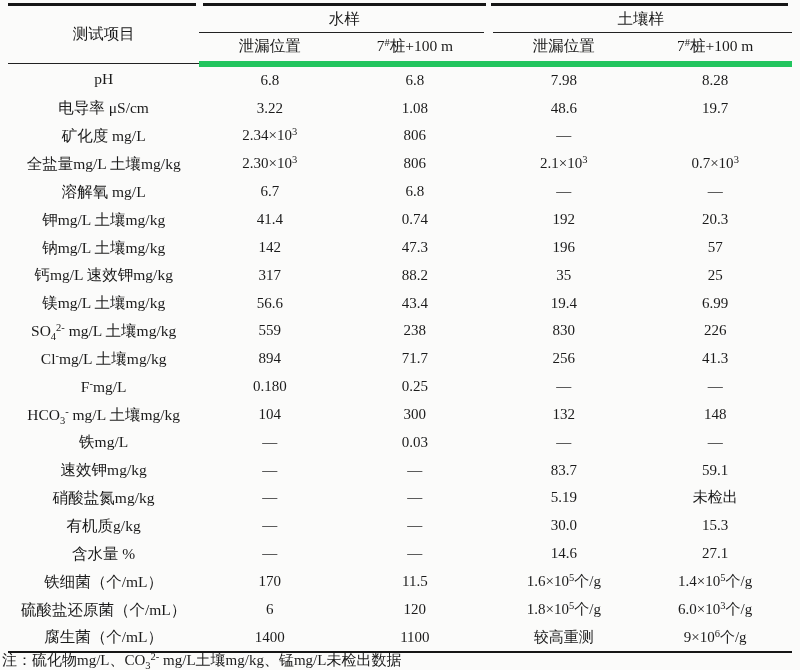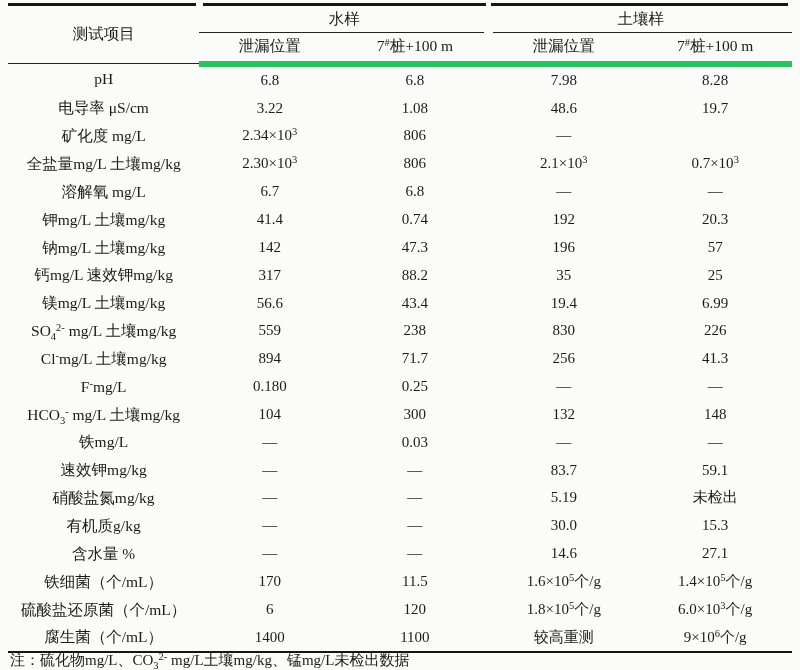--- a/index.html
+++ b/index.html
@@ -28,21 +28,21 @@
   .th-sub{height:28px;border-bottom:6px solid #22c55e;}
   tbody td{
     font-size:15px;text-align:center;vertical-align:middle;
     height:27.85px;padding:0;line-height:1.15;
   }
   tbody td.label{font-size:15.5px;margin-top:28px;}
   sup,sub{font-size:10.5px;line-height:0;}
   sub{vertical-align:-0.35em;}
   sup{vertical-align:0.45em;}
   .footnote{
-    position:absolute;left:10px;top:651px;font-size:15px;
+    position:absolute;left:2px;top:651px;font-size:15px;
   }
 </style>
 </head>
 <body>
 
 <div class="topline" style="left:8px;width:188px;"></div>
 <div class="topline" style="left:203px;width:283px;"></div>
 <div class="topline" style="left:491px;width:297px;"></div>
 
 <table>

